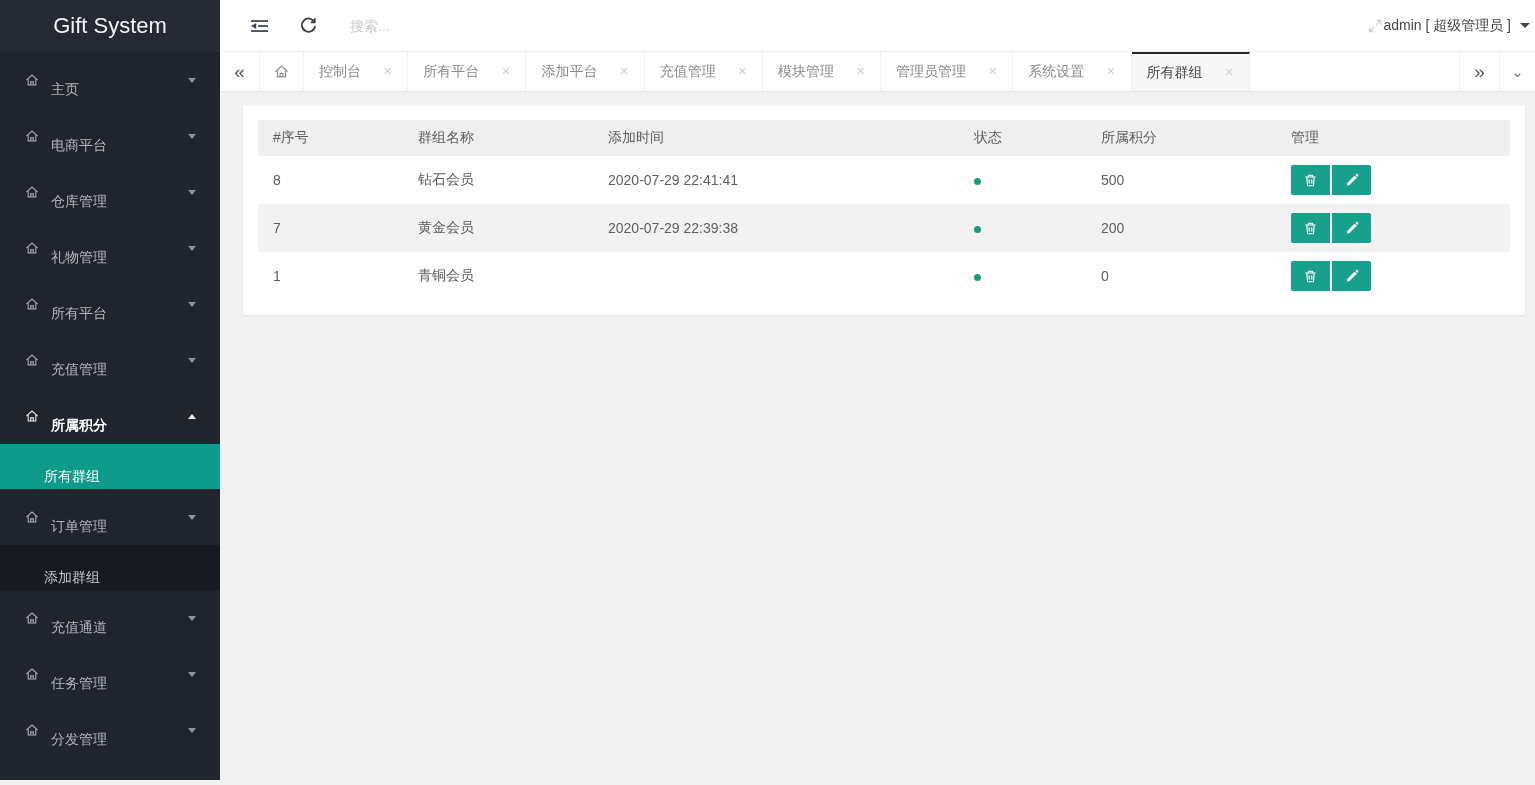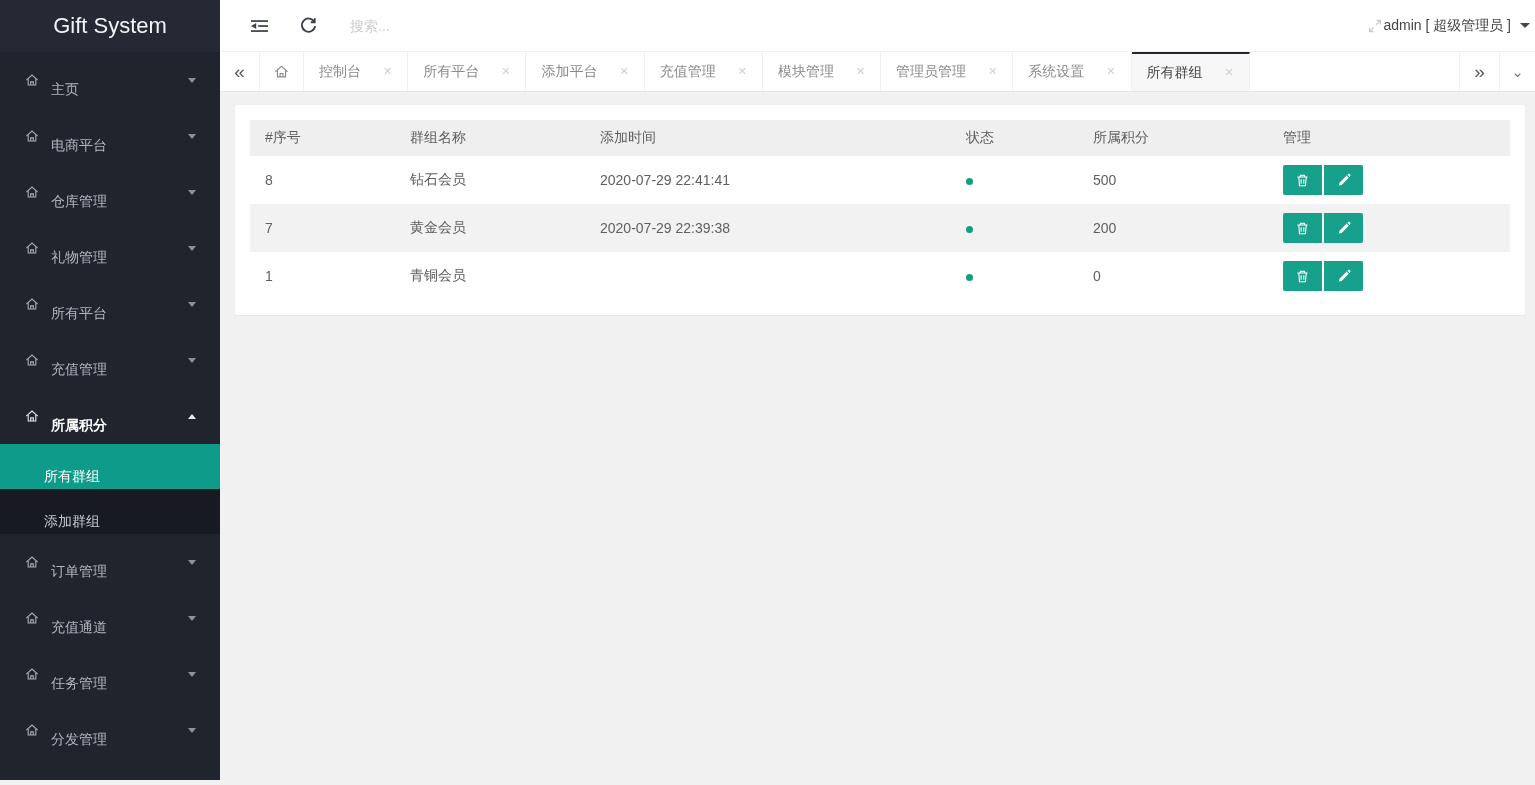--- a/index.html
+++ b/index.html
@@ -43,21 +43,21 @@
   .tab-ctrl.right { border-right:none; border-left:1px solid #f0f0f0; }
   .tab-ctrl.small { font-size:15px; color:#777; width:36px; }
   .home-tab { width:44px; display:flex; align-items:center; justify-content:center; color:#8a8a8a; border-right:1px solid #f0f0f0; cursor:pointer; }
   .tab { display:flex; align-items:center; gap:22px; padding:0 15px; font-size:14px; color:#8b8b8b; border-right:1px solid #f0f0f0; cursor:pointer; }
   .tab-close { font-size:11px; color:#cfcfcf; cursor:pointer; }
   .tab.active { background:#f7f7f7; color:#474747; border-top:2px solid #23262e; }
   .tab-spacer { flex:1; }
 
   
   .content { flex:1; background:#f1f1f1; padding:13px 10px 0 15px; overflow:hidden; }
-  .card { background:#fff; border-radius:2px; padding:15px; box-shadow:0 1px 2px rgba(0,0,0,0.06); }
+  .card { background:#fff; border-radius:2px; padding:15px; box-shadow:0 1px 2px rgba(0,0,0,0.06);margin-left:8px; }
   table { width:100%; border-collapse:collapse; table-layout:fixed; }
   th { height:36px; background:#efefef; text-align:left; padding:0 15px; font-size:14px; font-weight:normal; color:#5e5e5e; }
   td { height:48px; padding:0 15px; font-size:14px; color:#606060; }
   tbody tr:nth-child(even) td { background:#f2f2f2; }
   .dot { display:inline-block; width:7px; height:7px; border-radius:50%; background:#169c7f; }
   .btn-group { display:inline-flex; gap:2px; }
   .btn { width:39px; height:30px; border:none; background:#17a08c; color:#fff; display:inline-flex; align-items:center; justify-content:center; cursor:pointer; }
   .btn:first-child { border-radius:2px 0 0 2px; }
   .btn:last-child { border-radius:0 2px 2px 0; }
 
@@ -154,36 +154,36 @@
         <span class="label">所属积分</span>
         <span class="arrow"></span>
       </div>
 
       <div class="menu-item sub active">
 
         <span class="label">所有群组</span>
 
       </div>
 
+      <div class="menu-item">
+        <span class="home-icon">
+          <svg width="16" height="16" viewBox="0 0 16 16" fill="none" stroke="currentColor" stroke-width="1.1">
+            <path d="M2.3 8.2 L8 3 L13.7 8.2"></path>
+            <path d="M4.2 7 V13 H11.8 V7"></path>
+            <path d="M6.7 13 V9.9 H9.3 V13"></path>
+          </svg>
+        </span>
+        <span class="label">订单管理</span>
+        <span class="arrow"></span>
+      </div>
+
       <div class="menu-item sub">
 
         <span class="label">添加群组</span>
 
-      </div>
-
-      <div class="menu-item">
-        <span class="home-icon">
-          <svg width="16" height="16" viewBox="0 0 16 16" fill="none" stroke="currentColor" stroke-width="1.1">
-            <path d="M2.3 8.2 L8 3 L13.7 8.2"></path>
-            <path d="M4.2 7 V13 H11.8 V7"></path>
-            <path d="M6.7 13 V9.9 H9.3 V13"></path>
-          </svg>
-        </span>
-        <span class="label">订单管理</span>
-        <span class="arrow"></span>
       </div>
 
       <div class="menu-item">
         <span class="home-icon">
           <svg width="16" height="16" viewBox="0 0 16 16" fill="none" stroke="currentColor" stroke-width="1.1">
             <path d="M2.3 8.2 L8 3 L13.7 8.2"></path>
             <path d="M4.2 7 V13 H11.8 V7"></path>
             <path d="M6.7 13 V9.9 H9.3 V13"></path>
           </svg>
         </span>

